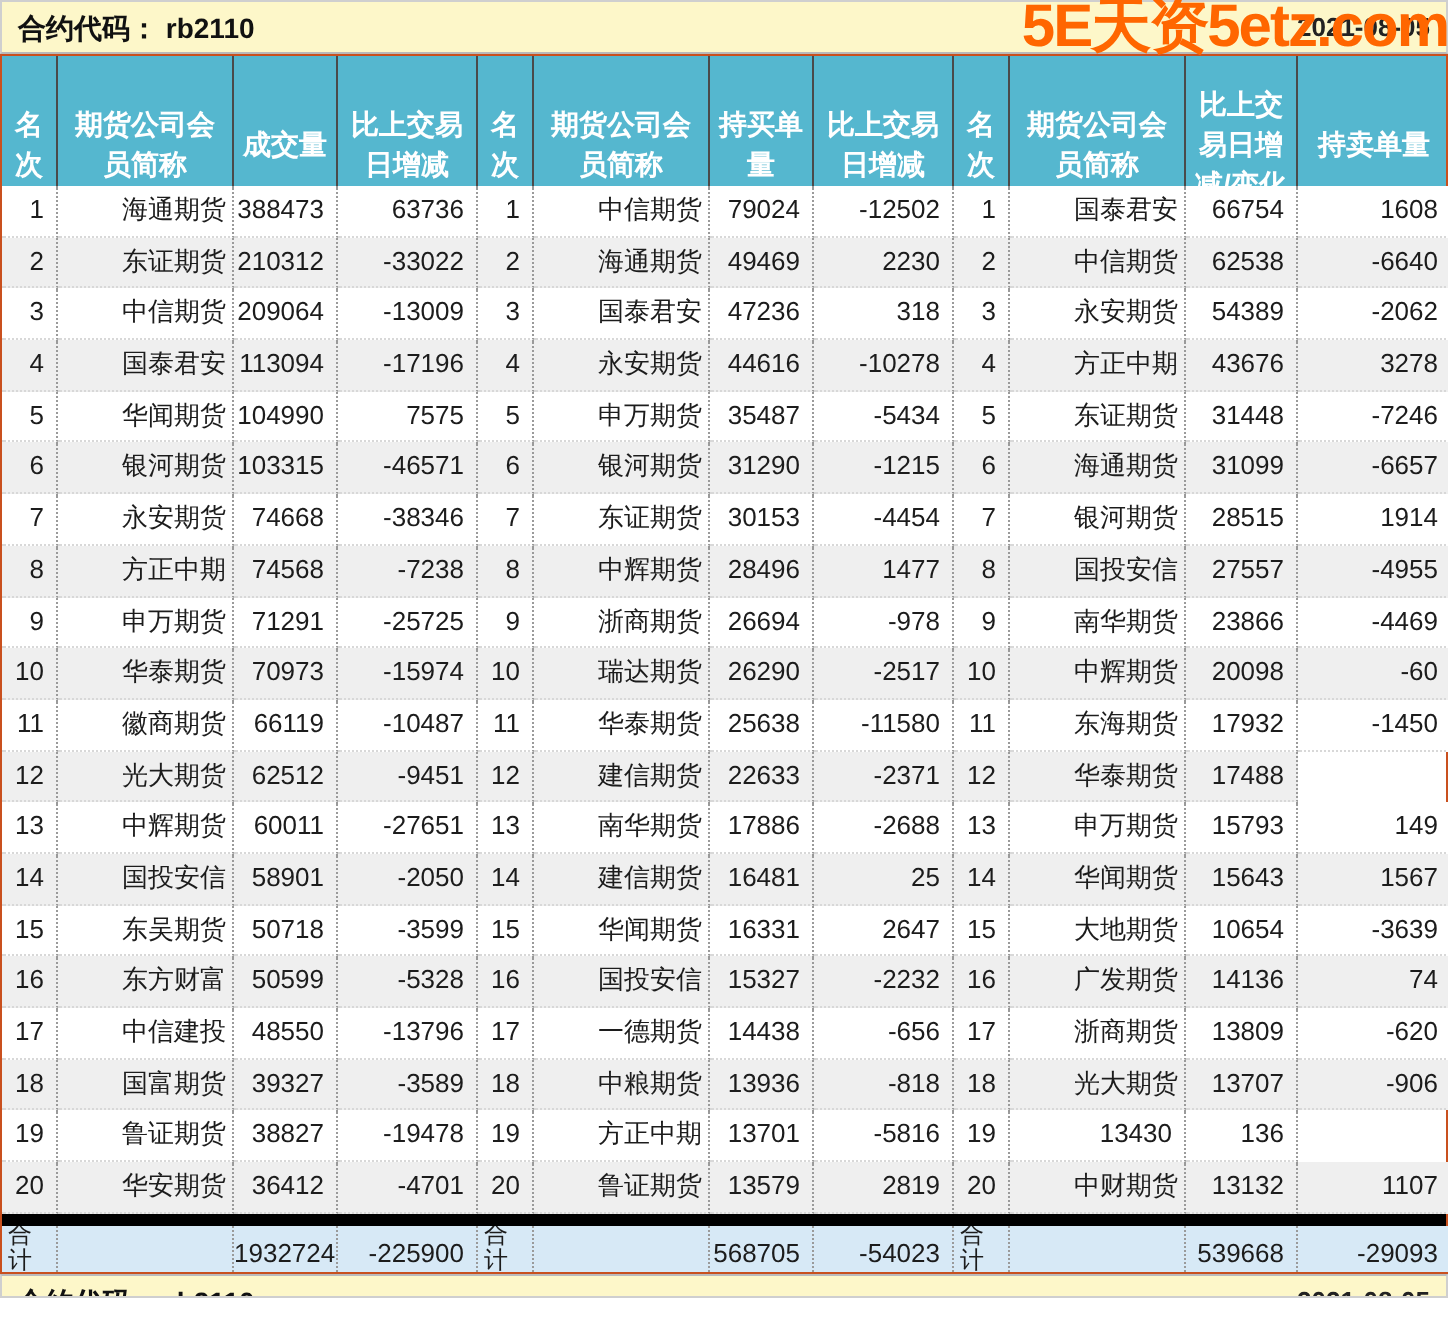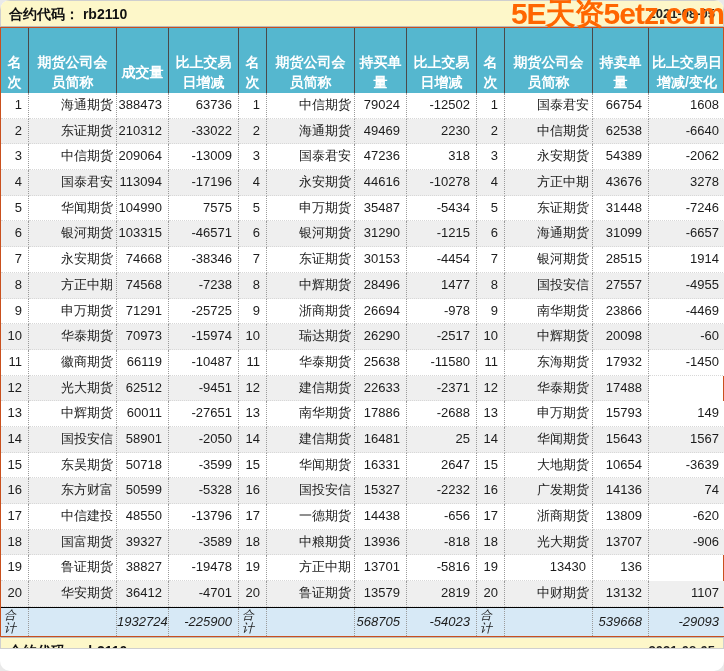--- a/index.html
+++ b/index.html
@@ -1,18 +1,18 @@
 <!DOCTYPE html>
 <html><head>
 <meta charset="utf-8">
 <style>
   html,body{margin:0;padding:0;background:#e9e9e9;}
   *{box-sizing:border-box;}
   body{font-family:"Liberation Sans","DejaVu Sans",sans-serif;color:#1c1c1c;}
-  #screen{position:relative;width:724px;height:671px;background:#fff;overflow:hidden;border-radius:10px;}
+  #screen{position:relative;width:724px;height:671px;background:#fff;overflow:hidden;}
 
   
   .top-bar{position:relative;height:27px;background:#FDF7C9;border:1px solid #cfcfcf;border-bottom:1px solid #b9b9b9;}
   .contract-label{position:absolute;left:8px;top:0;line-height:26px;font-size:14px;font-weight:bold;color:#111;}
   .date-label{position:absolute;right:8px;top:0;line-height:26px;font-size:13px;font-weight:bold;color:#222;z-index:1;}
   .watermark{position:absolute;top:-3px;right:0px;z-index:3;font-size:30px;font-weight:800;color:#FF6600;letter-spacing:-1px;white-space:nowrap;line-height:34px;}
 
   
   .table-frame{border:1px solid #C9501E;border-top:1px solid #C9501E;}
 
@@ -30,21 +30,21 @@
   .trow.stripe .td{background:#EFEFEF;}
   .td{background:#FFFFFF;border-right:1px dotted #9a9a9a;border-bottom:1px dotted #d8d8d8;
       font-size:13px;line-height:24.7px;white-space:nowrap;overflow:hidden;text-align:right;color:#1c1c1c;}
   .td:nth-child(12n){border-right:none;}
   .ct0{padding-right:6px;}
   .ct1{padding-right:3px;}
   .ct2{padding-right:6px;}
   .ct3{padding-right:6px;}
 
   
-  .total-row{height:29px;border-top:1px solid #000000;font-style:italic;}
+  .total-row{height:29px;border-top:6px solid #000000;}
   .total-row .td{background:#D7E9F6;border-bottom:none;line-height:28px;}
   .total-row .lbl{display:flex;align-items:center;justify-content:flex-start;text-align:left;
       font-size:12px;line-height:13px;word-break:break-all;padding:0 1px 0 3px;white-space:normal;}
 
   
   .bottom-bar{position:relative;height:12px;background:#FDF7C9;border:1px solid #cfcfcf;border-top:1px solid #bbb;overflow:hidden;}
   .bottom-left{position:absolute;left:8px;top:5px;font-size:14px;font-weight:bold;color:#111;}
   .bottom-right{position:absolute;right:8px;top:5px;font-size:13px;font-weight:bold;color:#222;}
 </style>
 </head>
@@ -64,22 +64,22 @@
         <div class="th">名次</div>
         <div class="th">期货公司会员简称</div>
         <div class="th">成交量</div>
         <div class="th">比上交易日增减</div>
         <div class="th">名次</div>
         <div class="th">期货公司会员简称</div>
         <div class="th">持买单量</div>
         <div class="th">比上交易日增减</div>
         <div class="th">名次</div>
         <div class="th">期货公司会员简称</div>
+        <div class="th">比上交易日增减/变化</div>
         <div class="th">持卖单量</div>
-        <div class="th">比上交易日增减/变化</div>
       </div>
     <div id="tbody">
         <div class="tr trow">
           <div class="td ct0">1</div>
           <div class="td ct1">海通期货</div>
           <div class="td ct2">388473</div>
           <div class="td ct3">63736</div>
           <div class="td ct0">1</div>
           <div class="td ct1">中信期货</div>
           <div class="td ct2">79024</div>

